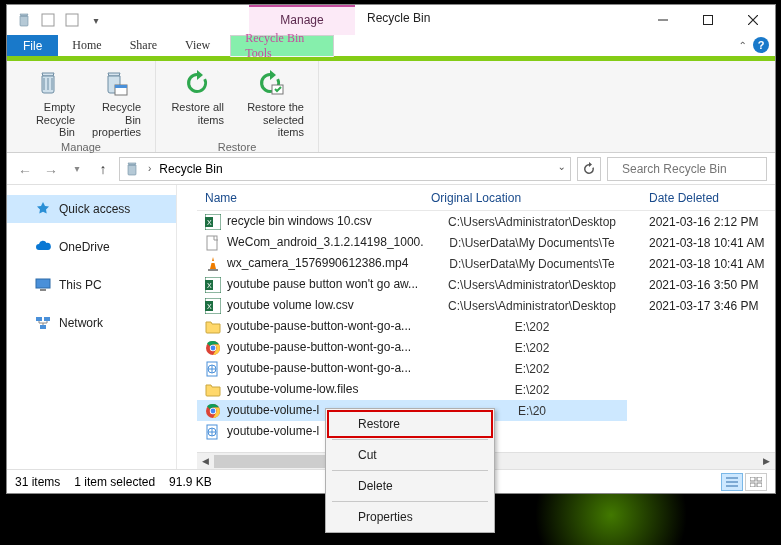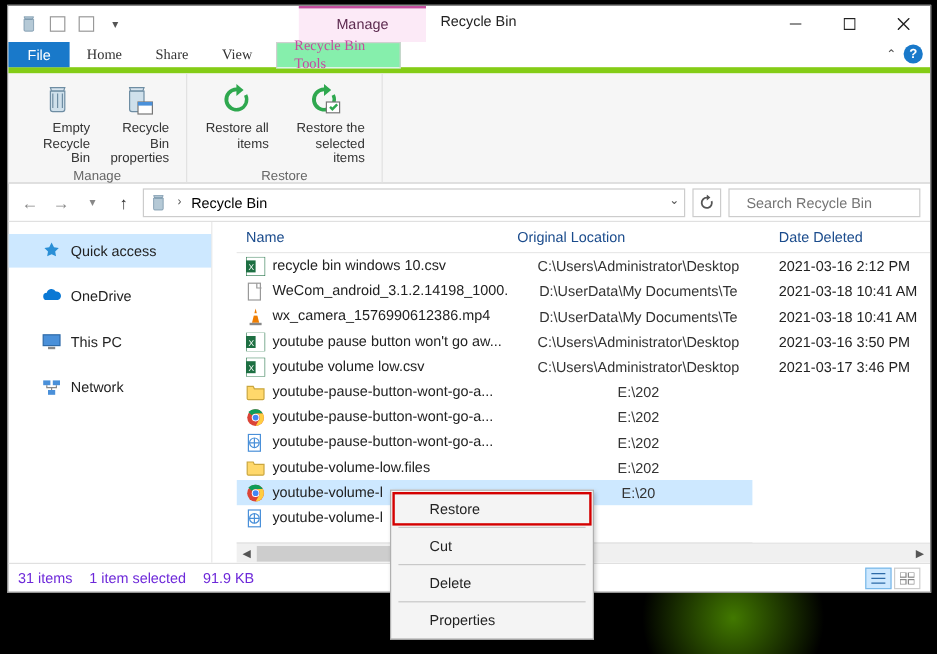--- a/index.html
+++ b/index.html
@@ -301,21 +301,21 @@
 
   
   .statusbar {
     height: 24px;
     border-top: 1px solid #e0e0e0;
     display: flex;
     align-items: center;
     font-size: 12px;
     padding: 0 8px;
     gap: 14px;
-    color: #6d28d9;
+    color: #000000;
   }
   .statusbar .spacer { flex: 1; }
   .view-toggle { display: flex; gap: 2px; }
   .vtog {
     width: 22px; height: 18px; border: 1px solid #ccc;
     display: flex; align-items: center; justify-content: center;
   }
   .vtog.active { background: #CDE8FF; border-color: #7ab8e8; }
 
   

